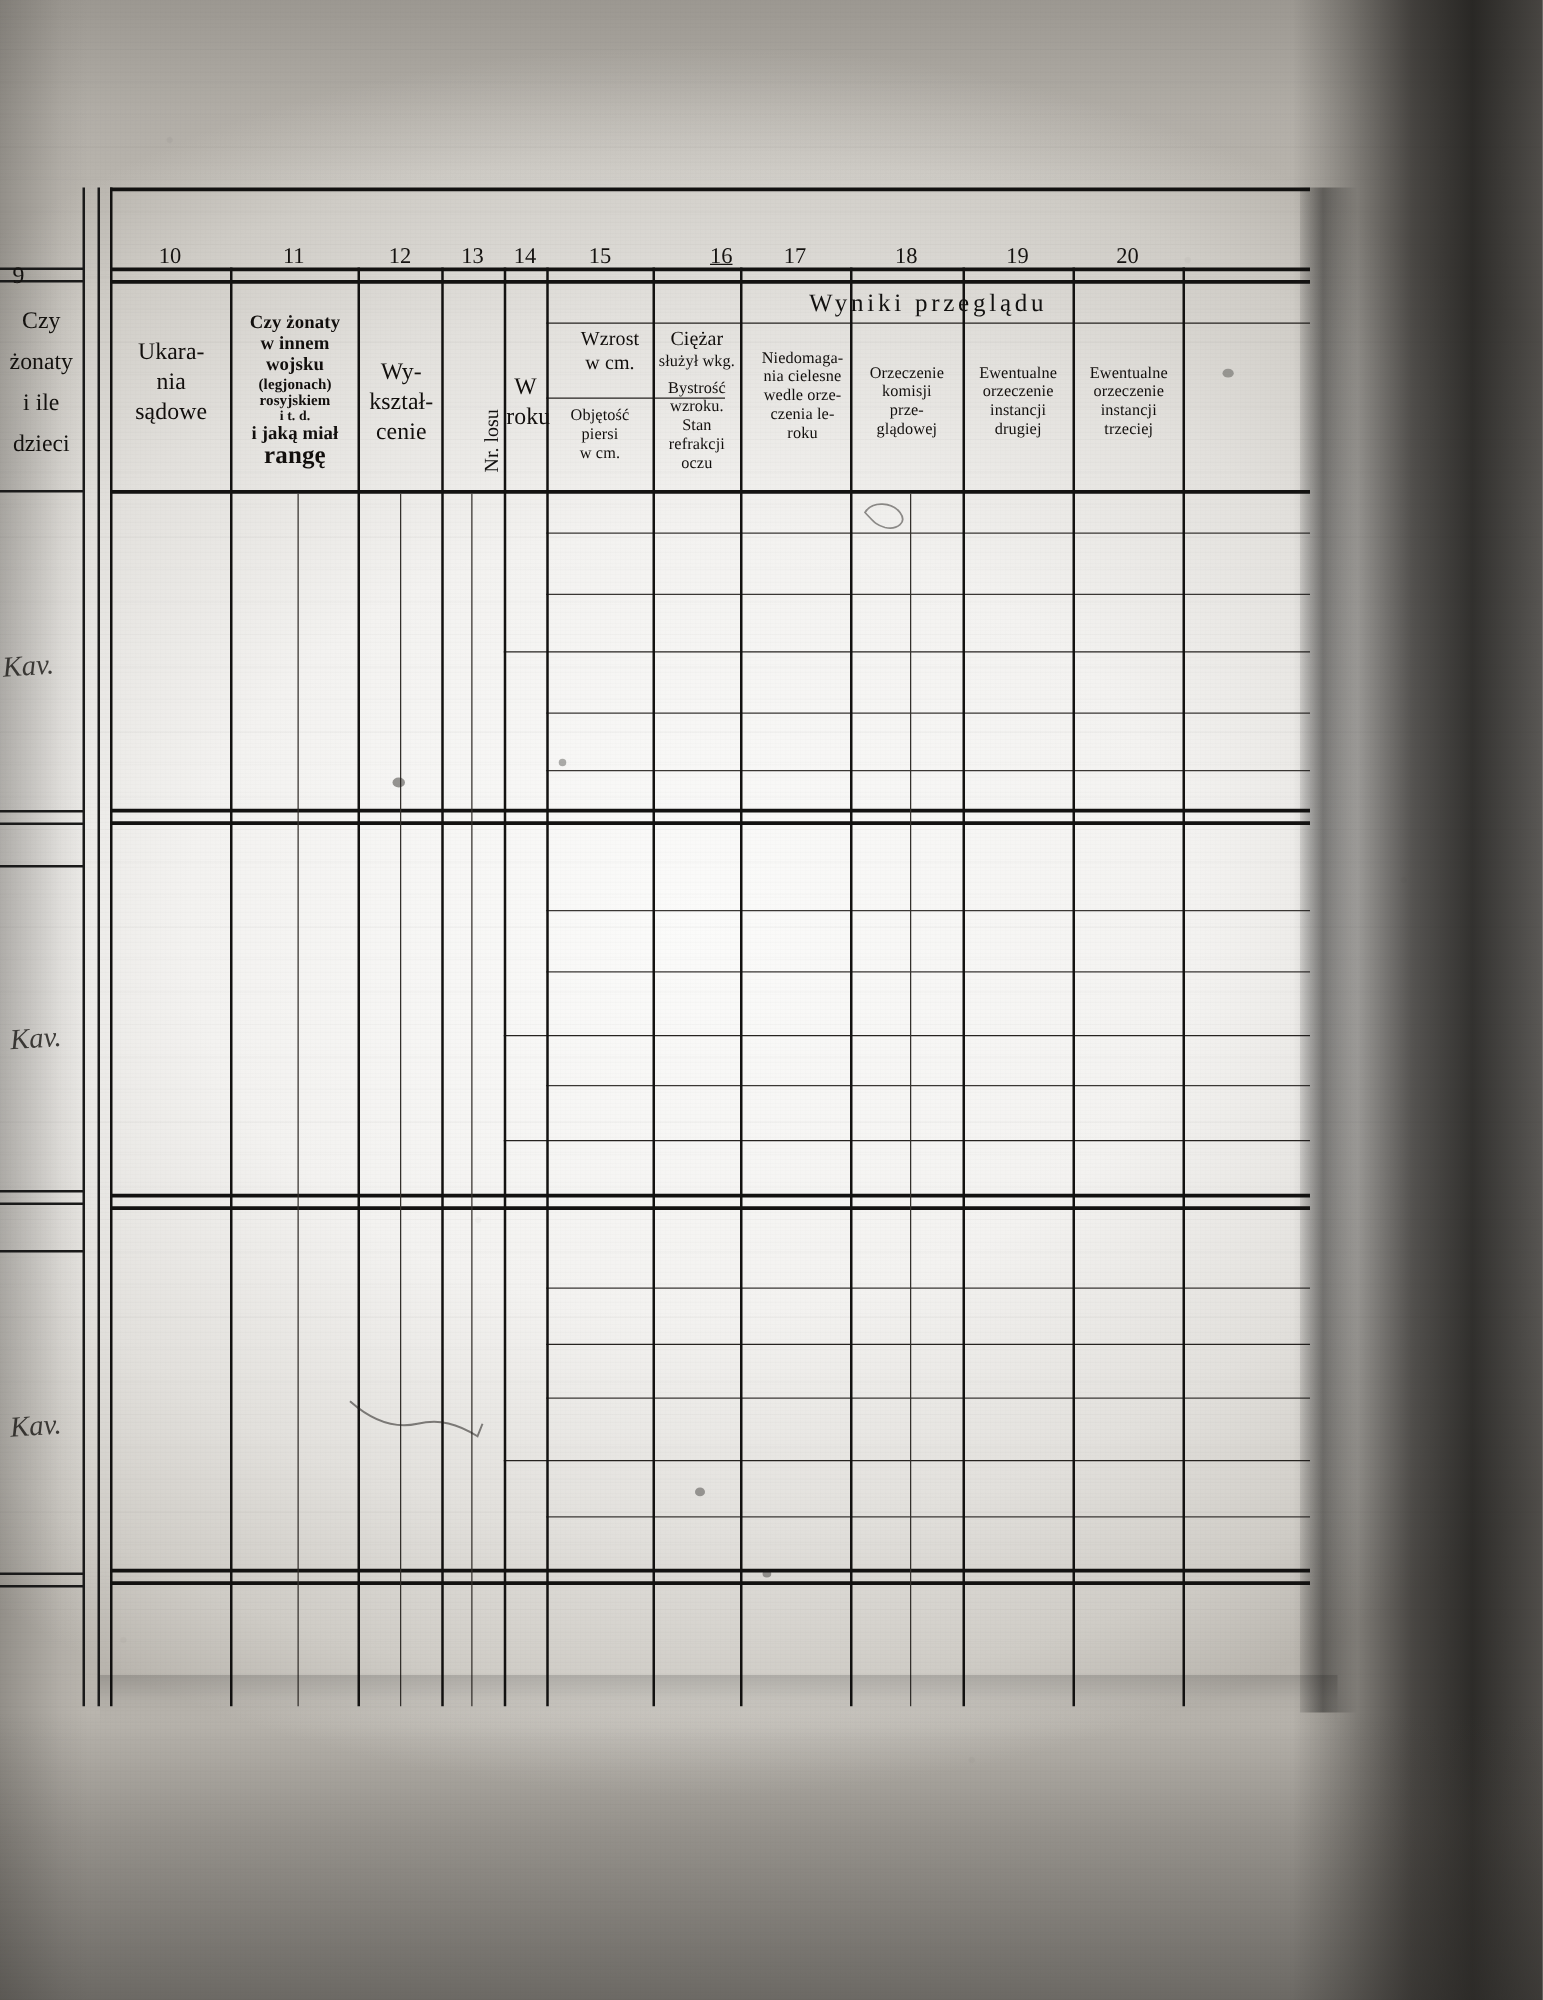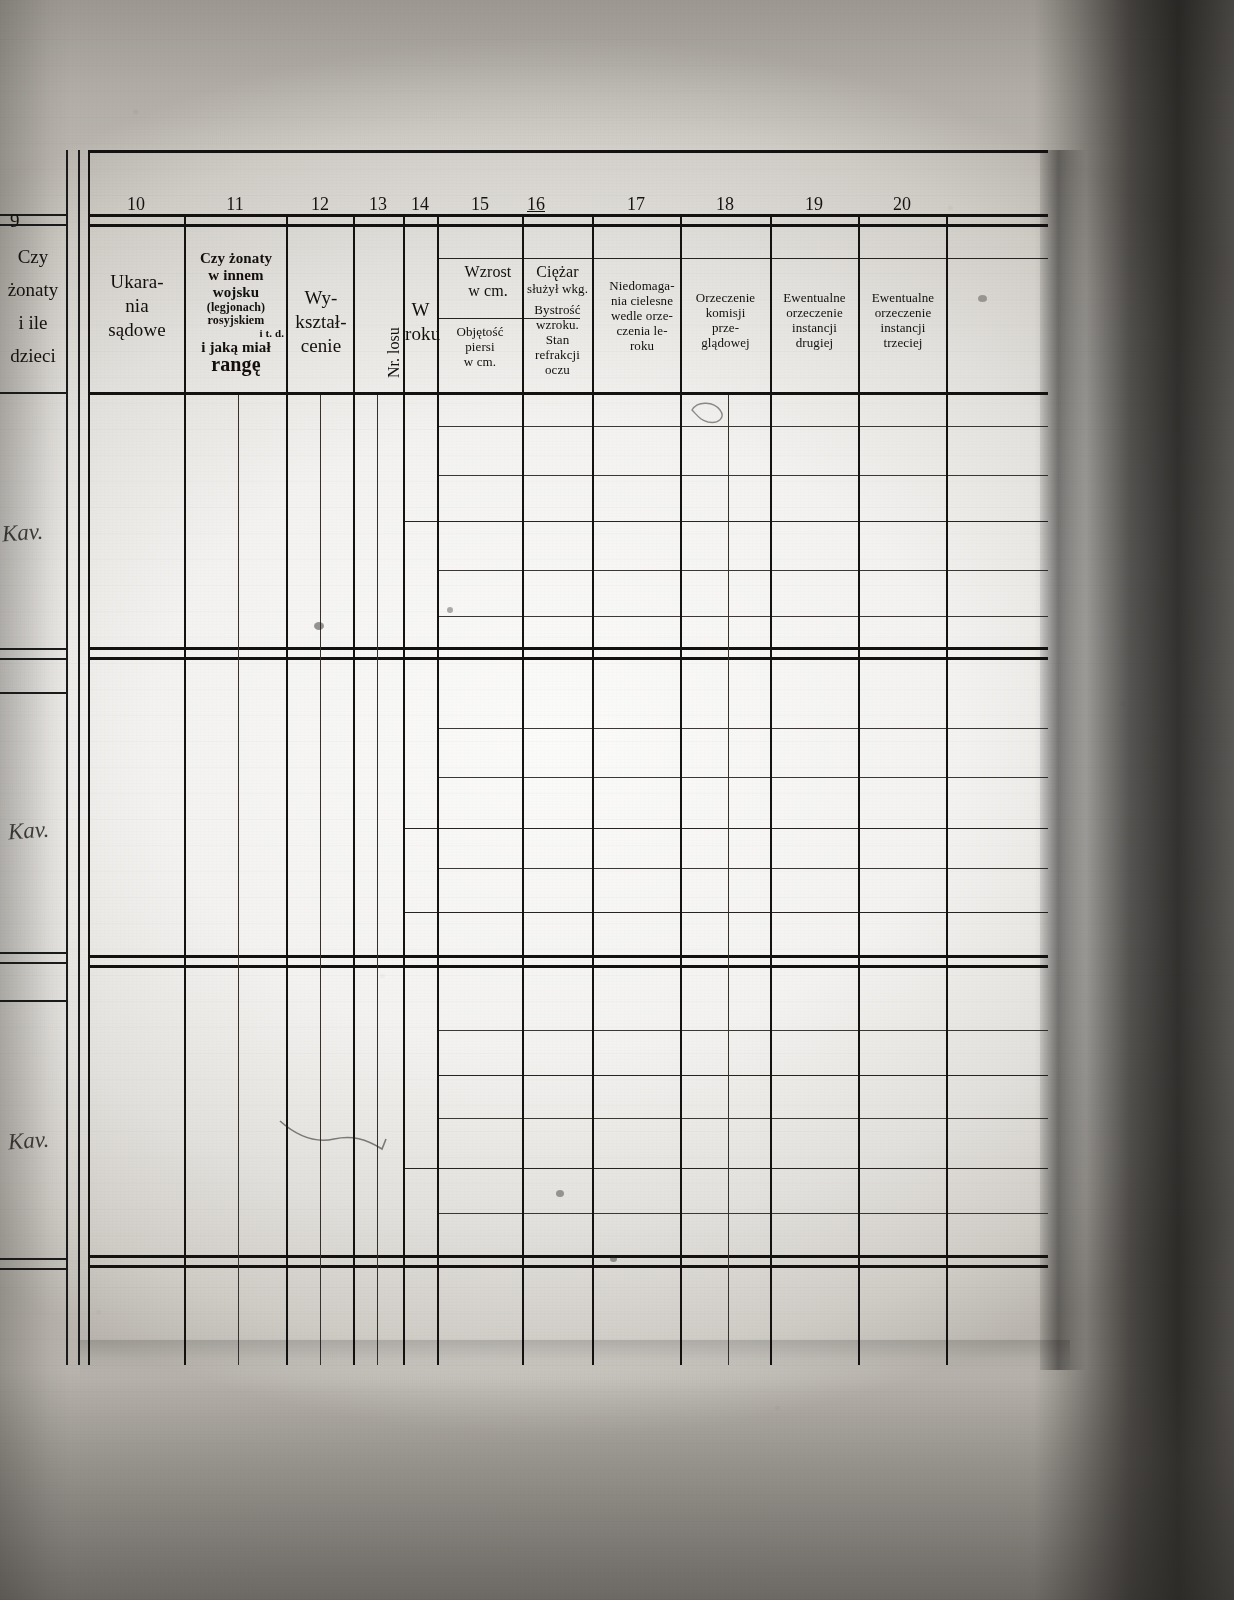--- a/index.html
+++ b/index.html
@@ -308,40 +308,41 @@
     <div class="tline v-thin" style="left:232px; top:245px; height:970px;"></div>
     <div class="tline v-thin" style="left:289px; top:245px; height:970px;"></div>
     <div class="tline v-thin" style="left:640px; top:245px; height:970px;"></div>
 
     <div class="colnum" style="left:48px;  top:44px;">10</div>
     <div class="colnum" style="left:147px; top:44px;">11</div>
     <div class="colnum" style="left:232px; top:44px;">12</div>
     <div class="colnum" style="left:290px; top:44px;text-align:right;">13</div>
     <div class="colnum" style="left:332px; top:44px;">14</div>
     <div class="colnum" style="left:392px; top:44px;">15</div>
-    <div class="colnum" style="left:448px; top:44px;text-decoration:underline;">16</div>
+    <div class="colnum" style="left:489px; top:44px;text-decoration:underline;">16</div>
     <div class="colnum" style="left:548px; top:44px;">17</div>
     <div class="colnum" style="left:637px; top:44px;">18</div>
     <div class="colnum" style="left:726px; top:44px;">19</div>
     <div class="colnum" style="left:814px; top:44px;">20</div>
 
+    <div class="banner" style="left:349px; top:82px; width:611px;">Wyniki przeglądu</div>
 
     <div class="hdr big" style="left:2px; top:120px; width:94px;">
       <div>Ukara-</div>
       <div>nia</div>
       <div>sądowe</div>
     </div>
 
     <div class="hdr" style="left:100px; top:100px; width:96px;">
       <div style="font-size:15px; line-height:17px;">Czy żonaty</div>
       <div style="font-size:15px; line-height:17px;">w innem</div>
       <div style="font-size:15px; line-height:17px;">wojsku</div>
       <div style="font-size:12px; line-height:13px;">(legjonach)</div>
       <div style="font-size:12px; line-height:13px;">rosyjskiem</div>
-      <div style="font-size:11px; line-height:12px;text-align:right;">i t. d.</div>
+      <div style="font-size:11px; line-height:12px;">i t. d.</div>
       <div style="font-size:15px; line-height:17px;">i jaką miał</div>
       <div style="font-size:20px; line-height:17px;">rangę</div>
     </div>
 
     <div class="hdr big" style="left:200px; top:136px; width:66px;">
       <div>Wy-</div>
       <div>kształ-</div>
       <div>cenie</div>
     </div>
 

